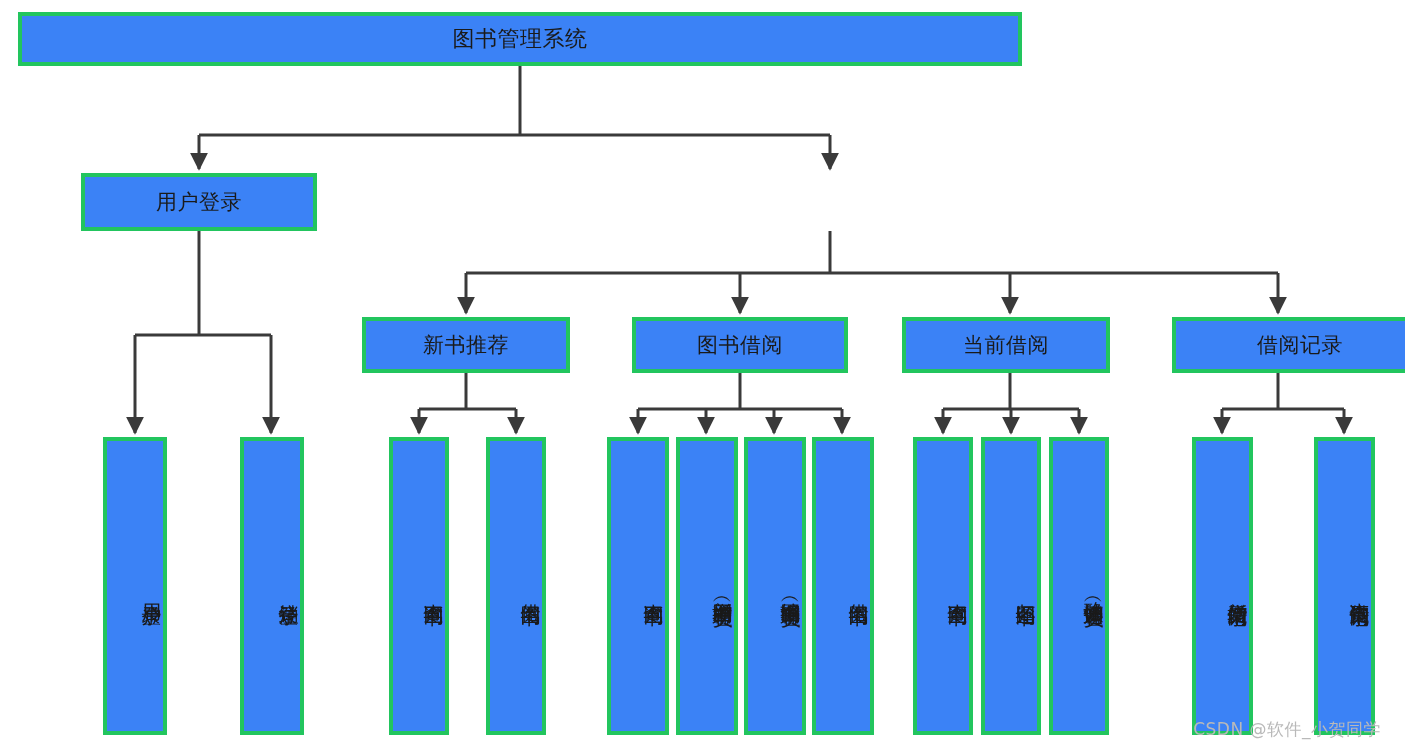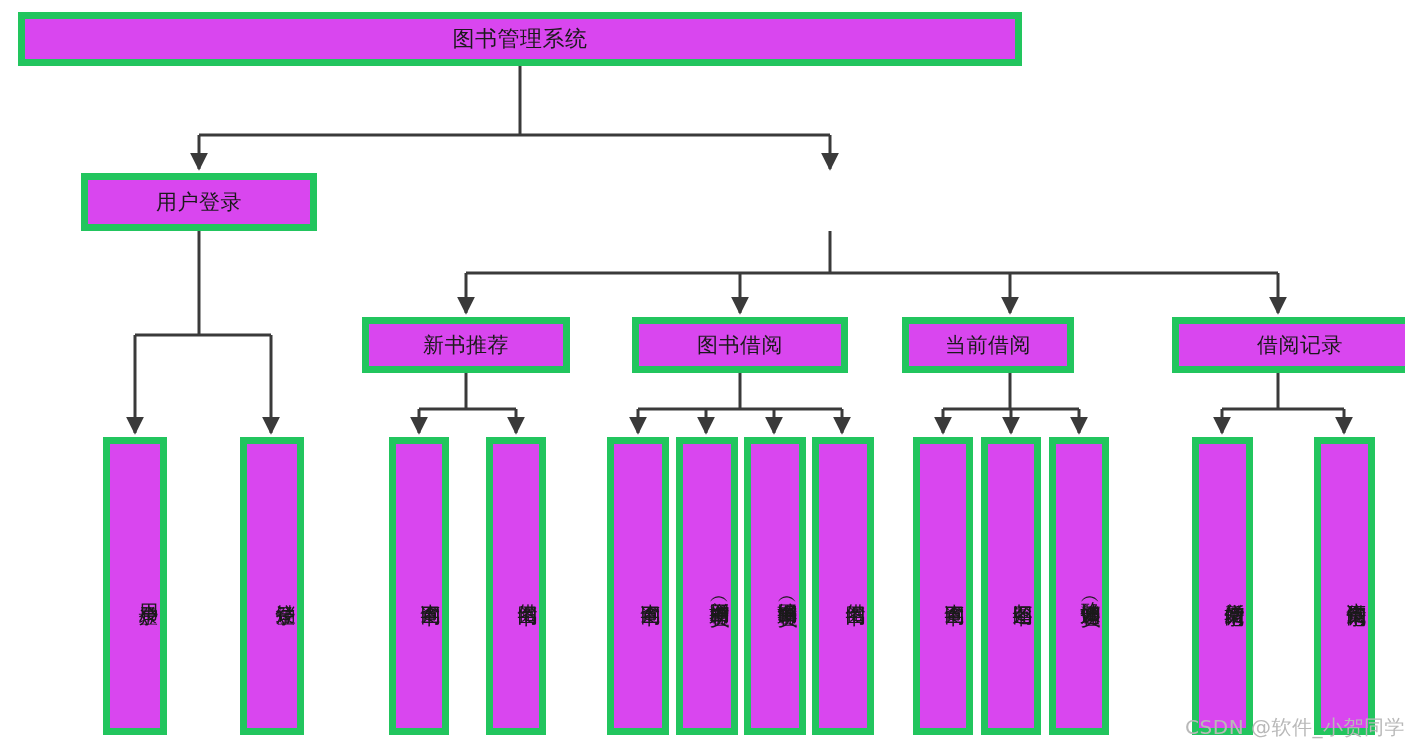--- a/index.html
+++ b/index.html
@@ -18,22 +18,22 @@
   #edges {
     position: absolute;
     left: 0;
     top: 0;
     width: 1405px;
     height: 747px;
   }
   .node {
     position: absolute;
     box-sizing: border-box;
-    border: 7px solid #22c55e;
-    background: #d946ef;
+    border: 4px solid #22c55e;
+    background: #3b82f6;
     display: flex;
     align-items: center;
     justify-content: center;
     color: #1a1a1a;
   }
   .node-h {
     font-size: 21px;
     letter-spacing: 0.5px;
     line-height: 1;
   }
@@ -46,23 +46,23 @@
     align-items: flex-start;
     justify-content: center;
     padding-top: 8px;
     white-space: nowrap;
   }
   .node-root {
     font-size: 22px;
   }
   .watermark {
     position: absolute;
-    right: 0;
+    right: 24px;
     bottom: 6px;
-    font-size: 20px;
+    font-size: 17px;
     color: #b9b9b9;
     letter-spacing: 0.5px;
     white-space: nowrap;
     font-family: "DejaVu Sans", "Liberation Sans", sans-serif;
   }
 </style>
 </head>
 <body>
 
 <div id="canvas">
@@ -119,21 +119,21 @@
 
   <div class="node node-h node-root" style="left:18px; top:12px; width:1004px; height:54px;">图书管理系统</div>
 
   <div class="node node-h" style="left:81px; top:173px; width:236px; height:58px;">用户登录</div>
 
 
   <div class="node node-h" style="left:632px; top:317px; width:216px; height:56px;">图书借阅</div>
 
   <div class="node node-h" style="left:362px; top:317px; width:208px; height:56px;">新书推荐</div>
 
-  <div class="node node-h" style="left:902px; top:317px; width:172px; height:56px;">当前借阅</div>
+  <div class="node node-h" style="left:902px; top:317px; width:208px; height:56px;">当前借阅</div>
 
   <div class="node node-h" style="left:1172px; top:317px; width:256px; height:56px;">借阅记录</div>
 
   <div class="node node-v" style="left:103px; top:437px; width:64px; height:298px;">用户登录</div>
 
   <div class="node node-v" style="left:240px; top:437px; width:64px; height:298px;">注销登录</div>
 
   <div class="node node-v" style="left:389px; top:437px; width:60px; height:298px;">查询图书</div>
 
   <div class="node node-v" style="left:486px; top:437px; width:60px; height:298px;">借阅图书</div>

